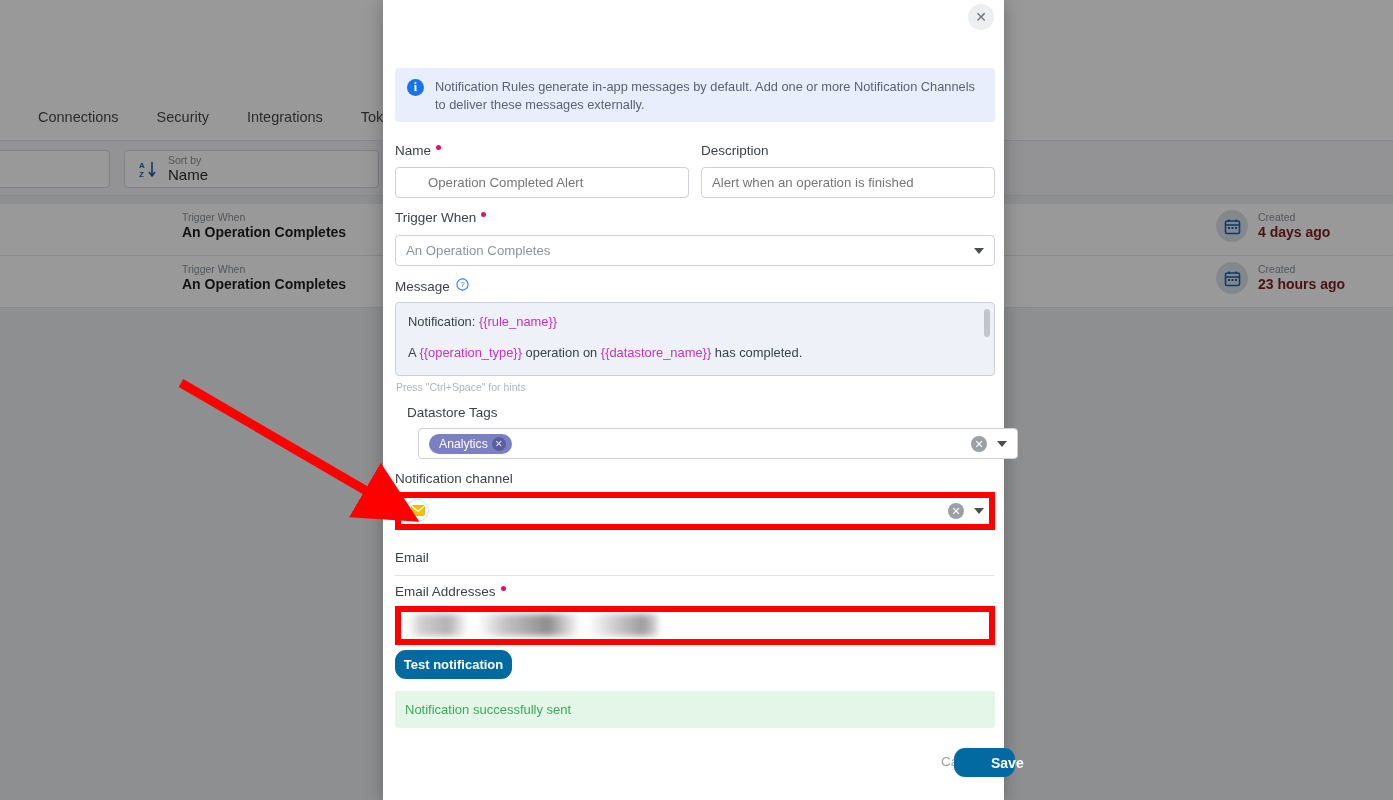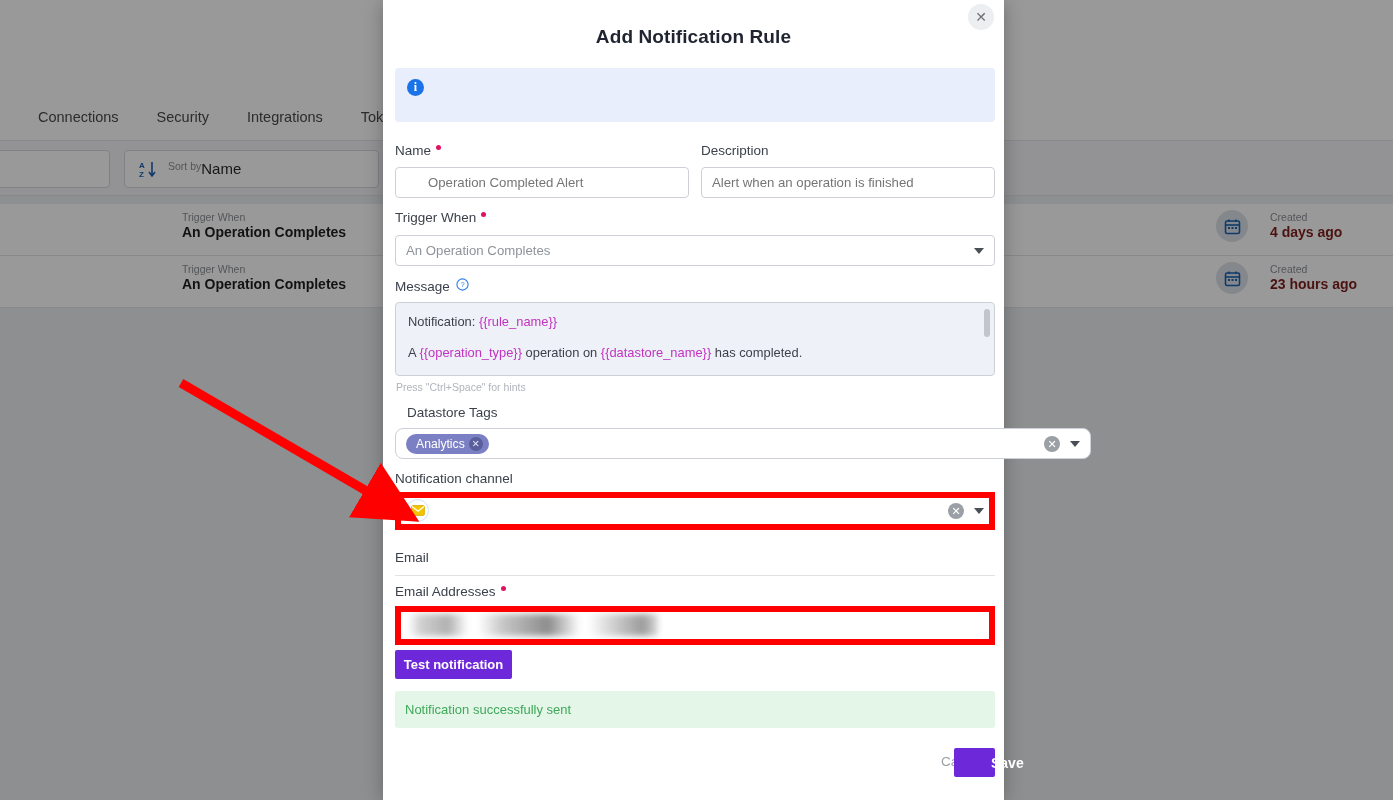--- a/index.html
+++ b/index.html
@@ -31,37 +31,37 @@
     position: absolute; top: 9px; left: -116px; width: 226px; height: 38px;
     border: 1px solid #d4d7dc; border-radius: 4px; background: #fff;
   }
   .bg-sort-box {
     position: absolute; top: 9px; left: 124px; width: 255px; height: 38px;
     border: 1px solid #d4d7dc; border-radius: 4px; background: #fff;
     display: flex; align-items: center; padding-left: 14px; gap: 12px;
   }
   .sort-icon { color: #1b63b0; font-size: 16px; line-height: 1; display:flex; flex-direction:column; align-items:center;}
   .sort-icon svg { display:block; }
-  .bg-sort-text { display: flex; flex-direction: row; line-height: 1.15; }
+  .bg-sort-text { display: flex; flex-direction: column; line-height: 1.15; }
   .bg-sort-label { font-size: 10.5px; color: #8b8f96; }
   .bg-sort-value { font-size: 15px; color: #2b2b2b; }
 
   .bg-row {
     position: absolute; left: 0; width: 1393px; height: 52px;
     border-bottom: 1px solid #e3e5e8; background: #ffffff;
   }
   .bg-row-trigger {
     position: absolute; left: 182px; top: 7px;
     display: flex; flex-direction: column; line-height: 1.2;
   }
   .bg-trig-label { font-size: 10.5px; color: #8b8f96; }
   .bg-trig-value { font-size: 14px; color: #1f1f1f; font-weight: 600; }
   .bg-row-created {
     position: absolute; left: 1216px; top: 6px;
-    display: flex; align-items: center; gap: 22px; justify-content: flex-end;
+    display: flex; align-items: center; gap: 10px; justify-content: flex-end;
   }
   .cal-circle {
     width: 32px; height: 32px; border-radius: 50%;
     background: #dde3ea; display: flex; align-items: center; justify-content: center;
   }
   .cal-circle svg { display:block; }
   .bg-created-text { display: flex; flex-direction: column; line-height: 1.2; }
   .bg-created-label { font-size: 10.5px; color: #8b8f96; }
   .bg-created-value { font-size: 14px; color: #7f1d1d; font-weight: 600; }
 
@@ -177,22 +177,22 @@
   }
   .env-circle svg { display: block; }
 
   
   .section-divider {
     position: absolute; left: 395px; width: 600px; height: 1px; background: #e0e2e6;
   }
 
   
   .btn-primary {
-    position: absolute; background: #6d28d9; color: #ffffff;
-    border: none; border-radius: 2px; cursor: pointer;
+    position: absolute; background: #0369a1; color: #ffffff;
+    border: none; border-radius: 11px; cursor: pointer;
     font-family: "Liberation Sans", sans-serif; font-weight: 600;
   }
   #cancel-btn {
     position: absolute; background: transparent; border: none; cursor: pointer;
     font-family: "Liberation Sans", sans-serif;
     font-size: 13.5px; color: #9aa0a8;
   }
   #success-msg {
     position: absolute; left: 395px; top: 691px; width: 600px; height: 37px;
     background: #e4f6e8; border-radius: 3px;
@@ -300,26 +300,26 @@
     </span>
   </div>
 
   <div class="bg-band" style="top:308px;height:492px;"></div>
 </div>
 
 <div id="dim-overlay"></div>
 
 <div id="modal">
 
-  <div id="modal-title">Add Notification Rule</div>
   <button id="close-btn">✕</button>
 </div>
 
 <div class="info-banner">
   <span class="info-icon">i</span>
+  <span class="info-text">Notification Rules generate in-app messages by default. Add one or more Notification Channels to deliver these messages externally.</span>
 </div>
 
 <span class="field-label" style="left:395px; top:143px;"><span>Name</span><span class="req-dot"></span></span>
 <input class="txt-input" style="left: 395px; top: 167px; width: 294px; padding-left: 32px;" placeholder="Operation Completed Alert">
 
 <span class="field-label" style="left:701px; top:143px;">Description</span>
 <input class="txt-input" style="left: 701px; top: 167px; width: 294px;" placeholder="Alert when an operation is finished">
 
 <span class="field-label" style="left:395px; top:210px;"><span>Trigger When</span><span class="req-dot"></span></span>
 <div class="select-box" style="left:395px; top:235px; width:600px;">
@@ -342,21 +342,21 @@
   </div>
   <div style="height:12px;"></div>
   <div>
     <span>A </span><span class="tmpl-var">{{operation_type}}</span><span> operation on </span><span class="tmpl-var">{{datastore_name}}</span><span> has completed.</span>
   </div>
   <div id="msg-scroll"></div>
 </div>
 <span id="msg-hint">Press "Ctrl+Space" for hints</span>
 
 <span class="field-label" style="left:395px; top:405px;margin-left:12px;">Datastore Tags</span>
-<div class="select-box" style="left:395px; top:428px; width:696px;border-radius:8px;">
+<div class="select-box" style="left:418px; top:428px; width:600px;">
   <span class="chip">
     <span>Analytics</span>
     <span class="chip-x">✕</span>
   </span>
   <span class="clear-x">✕</span>
   <span class="caret"></span>
 </div>
 
 <span class="field-label" style="left:395px; top:471px;">Notification channel</span>
 <div class="select-box" style="left:395px; top:495px; width:600px;">
@@ -375,21 +375,21 @@
 
 <span class="field-label" style="left:395px; top:584px;"><span>Email Addresses</span><span class="req-dot"></span></span>
 <input class="txt-input" style="left: 395px; top: 609px; width: 600px; height: 33px; border-color: rgb(214, 217, 222);">
 <div id="email-redacted"></div>
 
 <button class="btn-primary" style="left:395px; top:650px; width:117px; height:29px; font-size:13px;">Test notification</button>
 
 <div id="success-msg">Notification successfully sent</div>
 
 <button id="cancel-btn" style="left:893px; top:754px;margin-left:48px;">Cancel</button>
-<button class="btn-primary" style="left:954px; top:748px; width:41px; height:29px; font-size:14px;padding-left:37px;">Save</button>
+<button class="btn-primary" style="left:954px; top:748px; width:61px; height:29px; font-size:14px;padding-left:37px;">Save</button>
 
 <div class="red-box" style="left:395px; top:492px; width:600px; height:38px;"></div>
 <div class="red-box" style="left:395px; top:606px; width:600px; height:39px;"></div>
 
 <svg id="red-arrow">
   <defs>
     <marker id="ah" markerWidth="7" markerHeight="7" refX="2.2" refY="3.5" orient="auto">
       <path d="M0,0 L7,3.5 L0,7 z" fill="#fe0000"></path>
     </marker>
   </defs>

